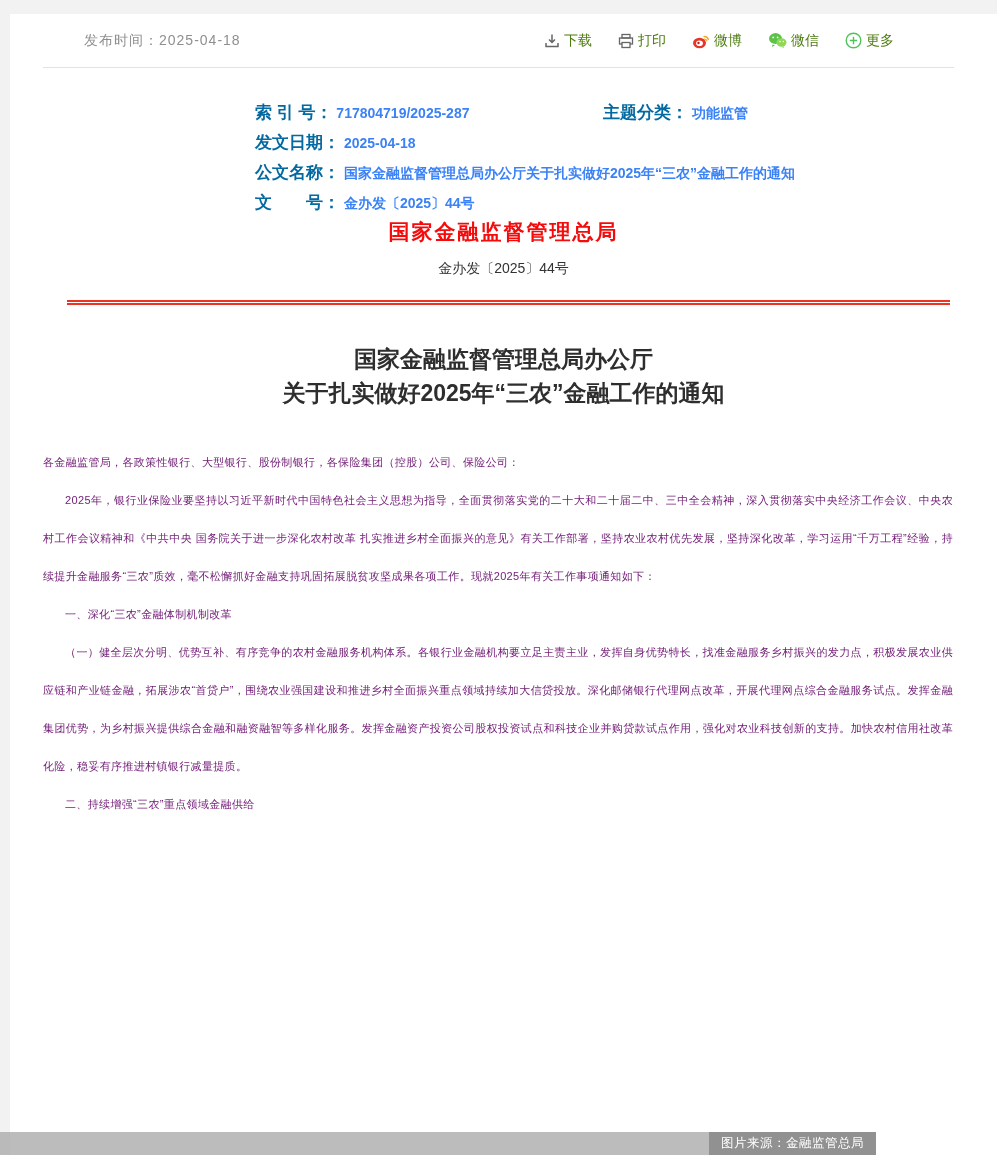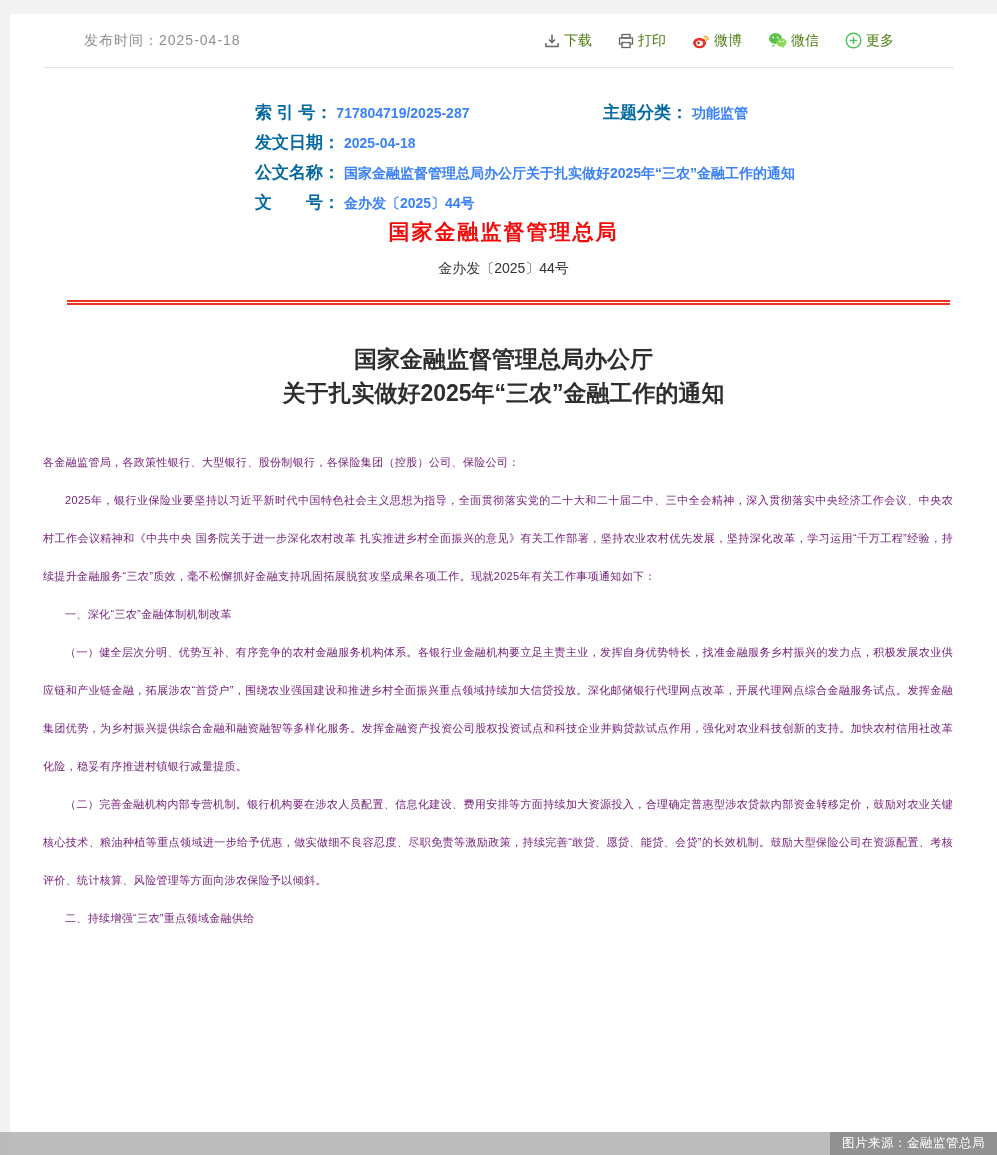--- a/index.html
+++ b/index.html
@@ -36,21 +36,21 @@
   .doc-title { margin-top:37px; text-align:center; font-size:23px; font-weight:bold;
     color:#2e2e2e; line-height:34px; }
 
   
   .body-text { margin:33px 44px 0 33px; font-size:11px; color:#701a75;
     line-height:38px; text-align:justify; letter-spacing:0.35px; }
   .body-text p { margin:0; }
   .body-text p.indent { text-indent:2em; }
 
   
-  .caption-bar { position:absolute; left:0; bottom:0; width:997px; height:23px;
+  .caption-bar { position:absolute; left:0; bottom:0; width:876px; height:23px;
     background:rgba(173,173,173,0.82); z-index:5; }
   .caption-box { position:absolute; right:0; top:0; height:23px;
     background:rgba(110,110,110,0.55); display:flex; align-items:center;
     padding:0 12px; }
   .caption-box span { color:#ffffff; font-size:12.5px; letter-spacing:0.5px; }
 </style>
 </head>
 <body>
 
 <div class="card">
@@ -148,21 +148,20 @@
   <div class="doc-title">
     <div>国家金融监督管理总局办公厅</div>
     <div>关于扎实做好2025年“三农”金融工作的通知</div>
   </div>
 
   <div class="body-text">
     <p>各金融监管局，各政策性银行、大型银行、股份制银行，各保险集团（控股）公司、保险公司：</p>
     <p class="indent">2025年，银行业保险业要坚持以习近平新时代中国特色社会主义思想为指导，全面贯彻落实党的二十大和二十届二中、三中全会精神，深入贯彻落实中央经济工作会议、中央农村工作会议精神和《中共中央 国务院关于进一步深化农村改革 扎实推进乡村全面振兴的意见》有关工作部署，坚持农业农村优先发展，坚持深化改革，学习运用“千万工程”经验，持续提升金融服务“三农”质效，毫不松懈抓好金融支持巩固拓展脱贫攻坚成果各项工作。现就2025年有关工作事项通知如下：</p>
     <p class="indent">一、深化“三农”金融体制机制改革</p>
     <p class="indent">（一）健全层次分明、优势互补、有序竞争的农村金融服务机构体系。各银行业金融机构要立足主责主业，发挥自身优势特长，找准金融服务乡村振兴的发力点，积极发展农业供应链和产业链金融，拓展涉农“首贷户”，围绕农业强国建设和推进乡村全面振兴重点领域持续加大信贷投放。深化邮储银行代理网点改革，开展代理网点综合金融服务试点。发挥金融集团优势，为乡村振兴提供综合金融和融资融智等多样化服务。发挥金融资产投资公司股权投资试点和科技企业并购贷款试点作用，强化对农业科技创新的支持。加快农村信用社改革化险，稳妥有序推进村镇银行减量提质。</p>
-    <p class="indent">（二）完善金融机构内部专营机制。银行机构要在涉农人员配置、信息化建设、费用安排等方面持续加大资源投入，合理确定普惠型涉农贷款内部资金转移定价，鼓励对农业关键核心技术、粮油种植等重点领域进一步给予优惠，做实做细不良容忍度、尽职免责等激励政策，持续完善“敢贷、愿贷、能贷、会贷”的长效机制。鼓励大型保险公司在资源配置、考核评价、统计核算、风险管理等方面向涉农保险予以倾斜。</p>
     <p class="indent">二、持续增强“三农”重点领域金融供给</p>
   </div>
 
 </div>
 
 <div class="caption-bar">
   <div class="caption-box">
     <span>图片来源：金融监管总局</span>
   </div>
 </div>

